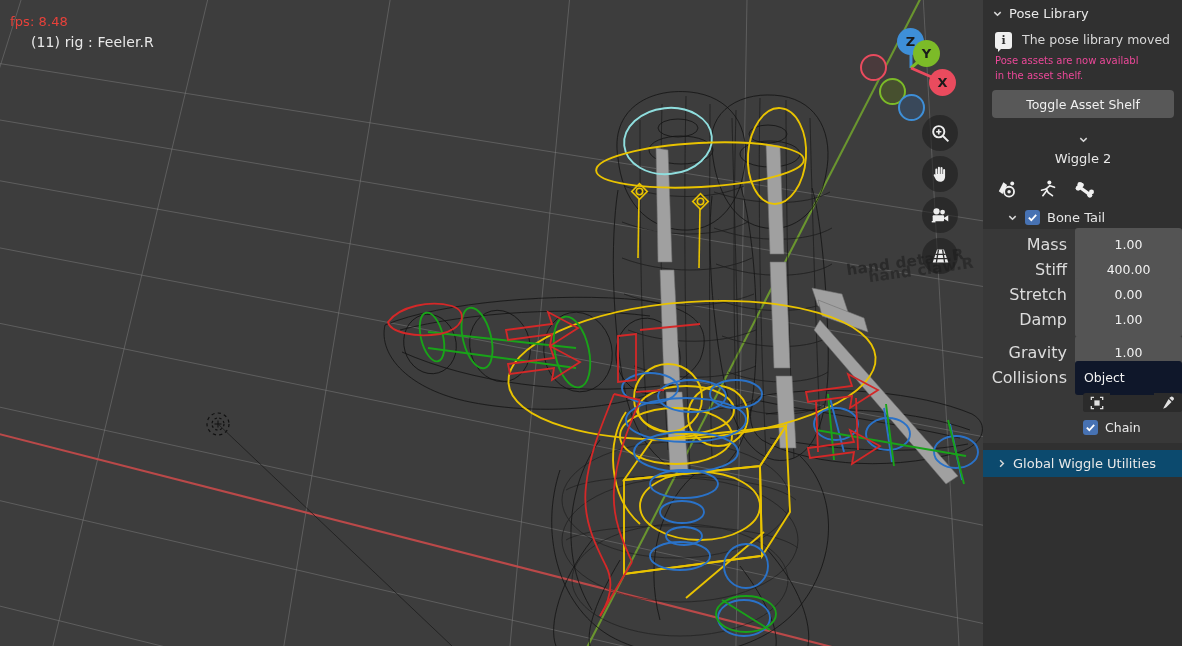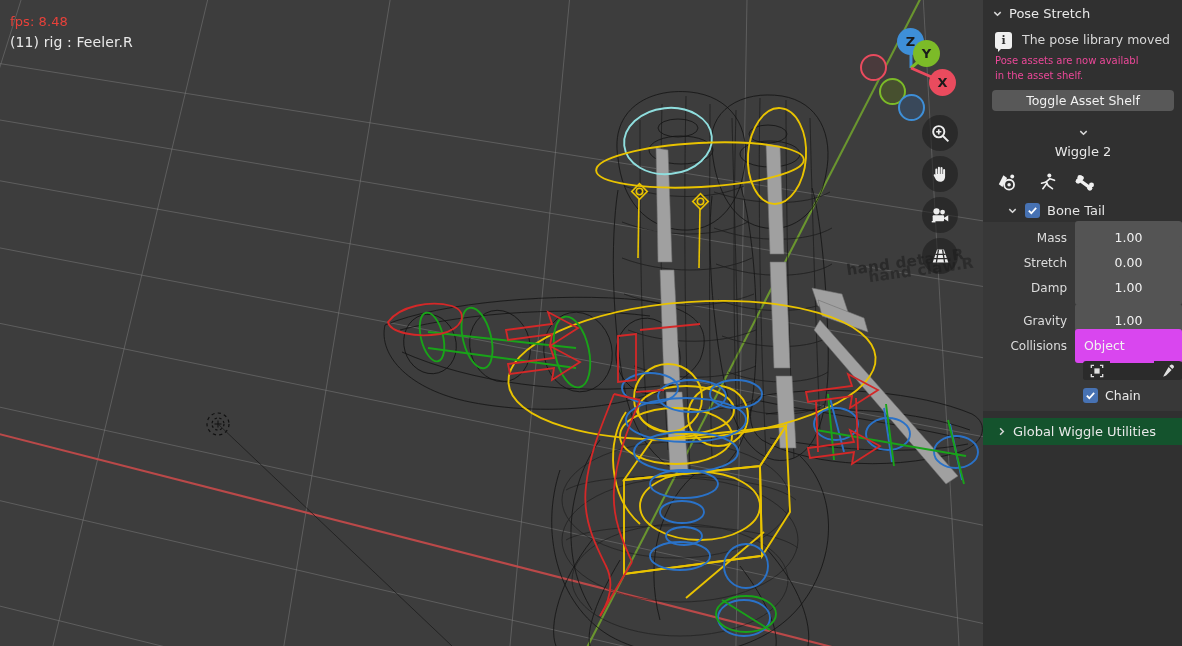--- a/index.html
+++ b/index.html
@@ -17,21 +17,21 @@
     background: #3d3d3d; overflow: hidden;
   }
   #viewport-svg { position: absolute; left: 0; top: 0; }
 
   
   #overlay-stats {
     position: absolute; left: 10px; top: 12px;
     line-height: 1.55; pointer-events: none;
   }
   #fps-text { font-size: 13px; color: #e8413a; display: block; letter-spacing: .1px; }
-  #scene-text { font-size: 14px; color: #e9e9e9; display: block; letter-spacing: .1px; }
+  #scene-text { font-size: 14px; color: #e9e9e9; display: block; letter-spacing: .1px; margin-left: 21px; }
 
   
   #nav-gizmo { position: absolute; left: 855px; top: 12px; width: 110px; height: 110px; }
   .axis-ball {
     position: absolute; width: 27px; height: 27px; border-radius: 50%;
     display: flex; align-items: center; justify-content: center;
     font-size: 13px; font-weight: bold; color: #1a1a1a;
   }
   .axis-ball.hollow { background: transparent; }
 
@@ -74,21 +74,21 @@
     position: relative; font-family: "DejaVu Serif", serif;
   }
   .info-badge::after {
     content: ""; position: absolute; bottom: -3px; left: 3px;
     border-left: 4px solid #f0f0f0; border-bottom: 4px solid transparent;
   }
   .info-text { font-size: 12.5px; color: #d8d8d8; white-space: nowrap; }
   .para { padding: 4px 10px 0 12px; font-size: 10px; color: #ec4899; white-space: nowrap; }
 
   .btn-wide {
-    margin: 9px 8px 8px 9px; height: 21px; border-radius: 4px;
+    margin: 9px 8px 8px 9px; height: 28px; border-radius: 4px;
     background: #585858; color: #f0f0f0; font-size: 12.5px;
     display: flex; align-items: center; justify-content: center;
   }
 
   .icon-row { display: flex; align-items: center; gap: 18px; padding: 7px 0 7px 14px; }
   .icon-row svg { display: block; }
 
   .sub-header {
     display: flex; align-items: center; gap: 7px;
     padding: 4px 8px 4px 24px; font-size: 13px;
@@ -100,28 +100,28 @@
     display: flex; align-items: center; justify-content: center;
   }
   .cbox.checked { background: #4772b3; }
   .cbox svg { display: block; }
 
   .subpanel { background: #383838; padding: 6px 0 8px 0; }
 
   .prop-row { display: flex; align-items: center; height: 19px; margin: 0 0 6px 0; }
   .prop-label {
     width: 92px; text-align: right; padding-right: 8px;
-    font-size: 12px; color: #dcdcdc; flex: 0 0 auto;
+    font-size: 16px; color: #dcdcdc; flex: 0 0 auto;
   }
   .prop-field {
     flex: 1 1 auto; height: 34px; background: #545454; border-radius: 3px;
     display: flex; align-items: center; justify-content: center;
     font-size: 12.5px; color: #f2f2f2;
   }
-  .prop-field.dark { background: #d946ef; justify-content: flex-start; padding-left: 9px; }
+  .prop-field.dark { background: #0f172a; justify-content: flex-start; padding-left: 9px; }
 
   .picker-group { flex: 1 1 auto; display: flex; align-items: center; height: 19px; gap: 0; }
   .picker-box {
     width: 27px; height: 19px; background: #2b2b2b;
     display: flex; align-items: center; justify-content: center;
     border-radius: 3px 0 0 3px;
   }
   .picker-eyed {
     width: 28px; height: 19px; background: #2b2b2b;
     display: flex; align-items: center; justify-content: center;
@@ -134,21 +134,21 @@
   .obj-field-row {
     display: flex; align-items: center; height: 19px;
     margin: 0 0 6px 100px; background: #2b2b2b; border-radius: 3px;
   }
   .obj-field-row .picker-box { border-radius: 3px 0 0 3px; }
   .obj-field-row .spacer { flex: 1 1 auto; }
 
   .chain-row { display: flex; align-items: center; gap: 7px; padding: 2px 0 0 100px; }
   .chain-label { font-size: 12.5px; color: #eaeaea; }
 
-  .footer-panel { margin-top: 7px; background: #14532d; }
+  .footer-panel { margin-top: 7px; background: #0c4a6e; }
 </style>
 </head>
 <body>
 
 <div id="app">
 
   <div id="viewport">
 
     <svg id="viewport-svg" width="983" height="646" viewBox="0 0 983 646">
       <defs>
@@ -416,21 +416,21 @@
       </div>
     </div>
   </div>
 
   <div id="sidebar">
 
     <div class="panel-header">
       <svg class="chev" viewBox="0 0 12 12" fill="none" stroke="#d8d8d8" stroke-width="1.6">
           <path d="M2.5 4.5 L6 8 L9.5 4.5"></path>
         </svg>
-      <span>Pose Stretch</span>
+      <span>Pose Library</span>
     </div>
 
     <div class="info-row">
       <span class="info-badge">i</span>
       <span class="info-text">The pose library moved</span>
     </div>
     <div class="para">Pose assets are now availabl</div>
     <div class="para">in the asset shelf.</div>
 
     <div class="btn-wide">Toggle Asset Shelf</div>
@@ -484,20 +484,24 @@
       <span>Bone Tail</span>
     </div>
 
     <div class="subpanel">
 
       <div class="prop-row">
         <span class="prop-label">Mass</span>
         <span class="prop-field">1.00</span>
       </div>
       <div class="prop-row">
+        <span class="prop-label">Stiff</span>
+        <span class="prop-field">400.00</span>
+      </div>
+      <div class="prop-row">
         <span class="prop-label">Stretch</span>
         <span class="prop-field">0.00</span>
       </div>
       <div class="prop-row" style="margin-bottom:14px;">
         <span class="prop-label">Damp</span>
         <span class="prop-field">1.00</span>
       </div>
 
       <div class="prop-row">
         <span class="prop-label">Gravity</span>

